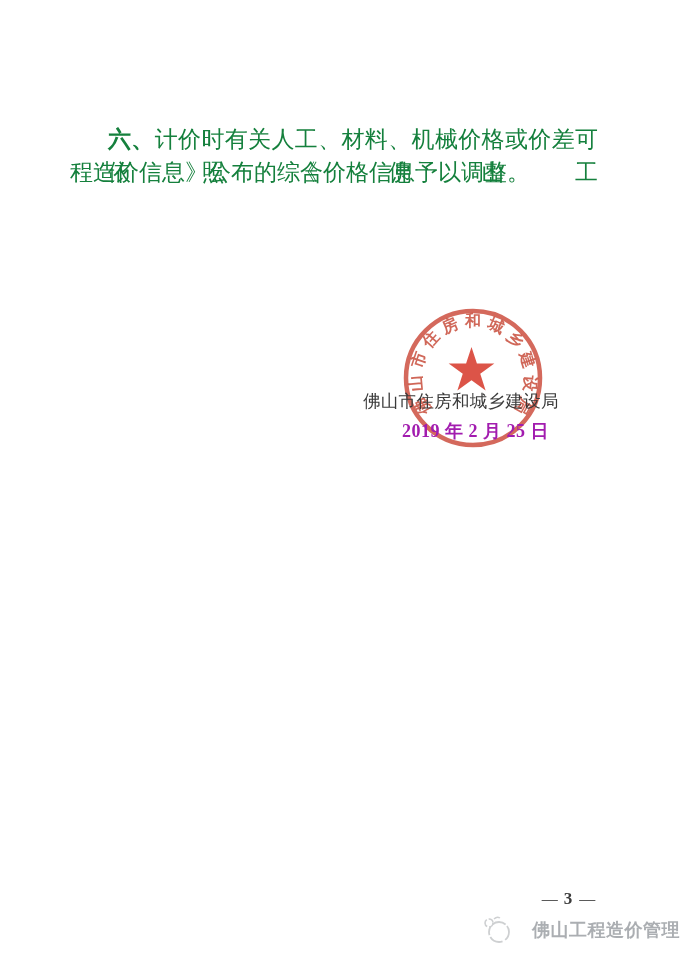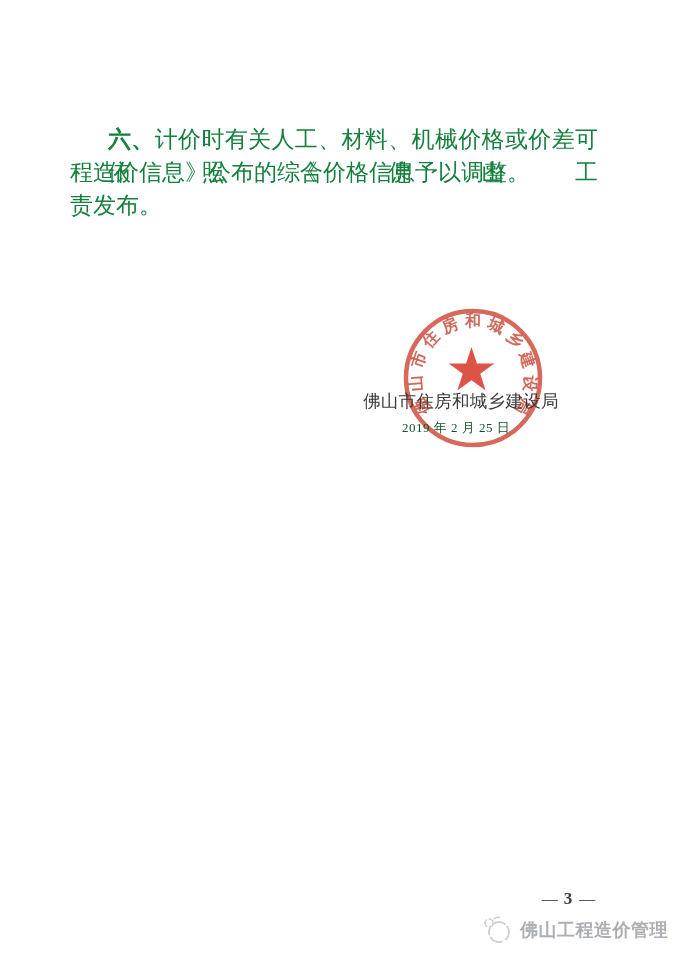--- a/index.html
+++ b/index.html
@@ -63,24 +63,25 @@
     top: 389px;
     font-size: 17.5px;
     letter-spacing: 0.3px;
     color: #3a3a3a;
     white-space: nowrap;
   }
   .signature-date {
     position: absolute;
     left: 402px;
     top: 419px;
-    font-size: 13px;
+    font-size: 18px;
     letter-spacing: 0.5px;
-    color: #14532d;
+    color: #a21caf;
     white-space: nowrap;
+    font-weight: bold;
   }
 
   
   .page-number {
     position: absolute;
     left: 532px;
     top: 889px;
     width: 72px;
     display: flex;
     align-items: center;
@@ -96,21 +97,21 @@
   .page-number .dash {
     letter-spacing: -1px;
   }
 
   .watermark {
     position: absolute;
     left: 481px;
     top: 914px;
     display: flex;
     align-items: center;
-    gap: 5px;
+    gap: 17px;
   }
   .watermark-text {
     font-family: "Liberation Sans", "DejaVu Sans", sans-serif;
     font-size: 18px;
     font-weight: bold;
     color: #9da1a5;
     opacity: 0.85;
     letter-spacing: 0.5px;
     white-space: nowrap;
   }
@@ -119,21 +120,20 @@
   }
 </style>
 </head>
 <body>
 
 <div class="page">
 
   <section class="body-text">
     <div class="line justify indent"><span class="lead">六、</span><span>计价时有关人工、材料、机械价格或价差可依照《佛山工</span></div>
     <div class="line"><span>程造价信息》公布的综合价格信息予以调整。</span></div>
-    <div class="line"><span>责发布。</span></div>
   </section>
 
   <svg class="seal" viewBox="0 0 144 144" xmlns="http://www.w3.org/2000/svg">
     <circle cx="72" cy="72" r="67" fill="none" stroke="#c94434" stroke-width="4.5" stroke-opacity="0.88"></circle>
     <defs>
       <path id="sealArc" d="M 31 104 A 52 52 0 1 1 113 104" fill="none"></path>
     </defs>
     <text font-size="16" fill="#c64836" fill-opacity="0.9" font-family="Liberation Serif, DejaVu Serif, serif" font-weight="bold">
       <textPath href="#sealArc" startOffset="50%" text-anchor="middle" textLength="232" lengthAdjust="spacing">佛山市住房和城乡建设局</textPath>
     </text>

